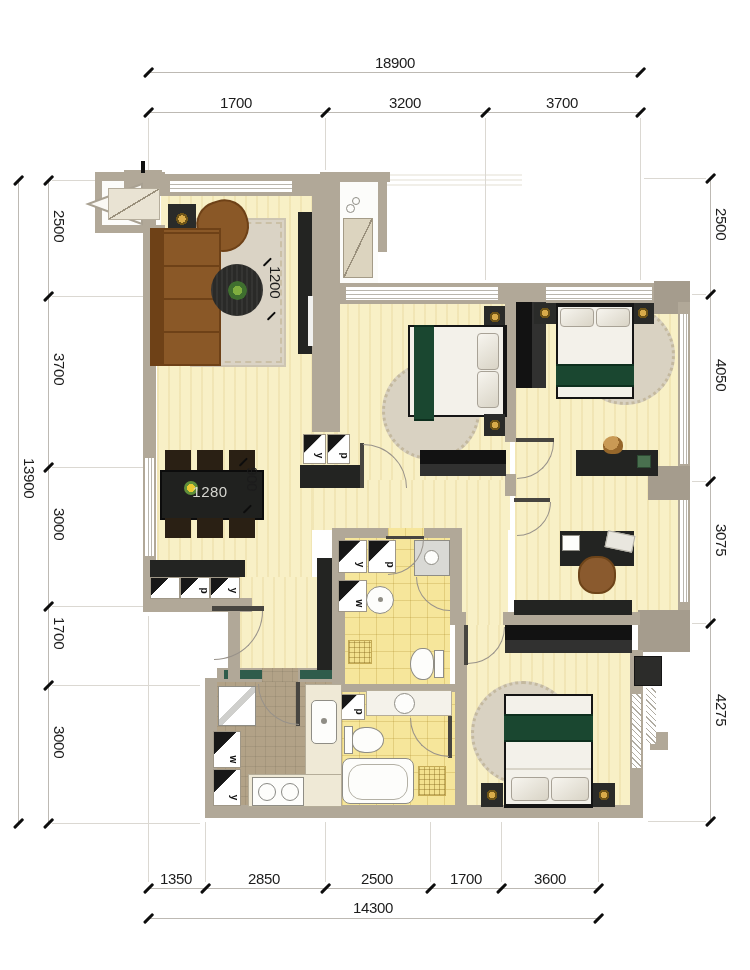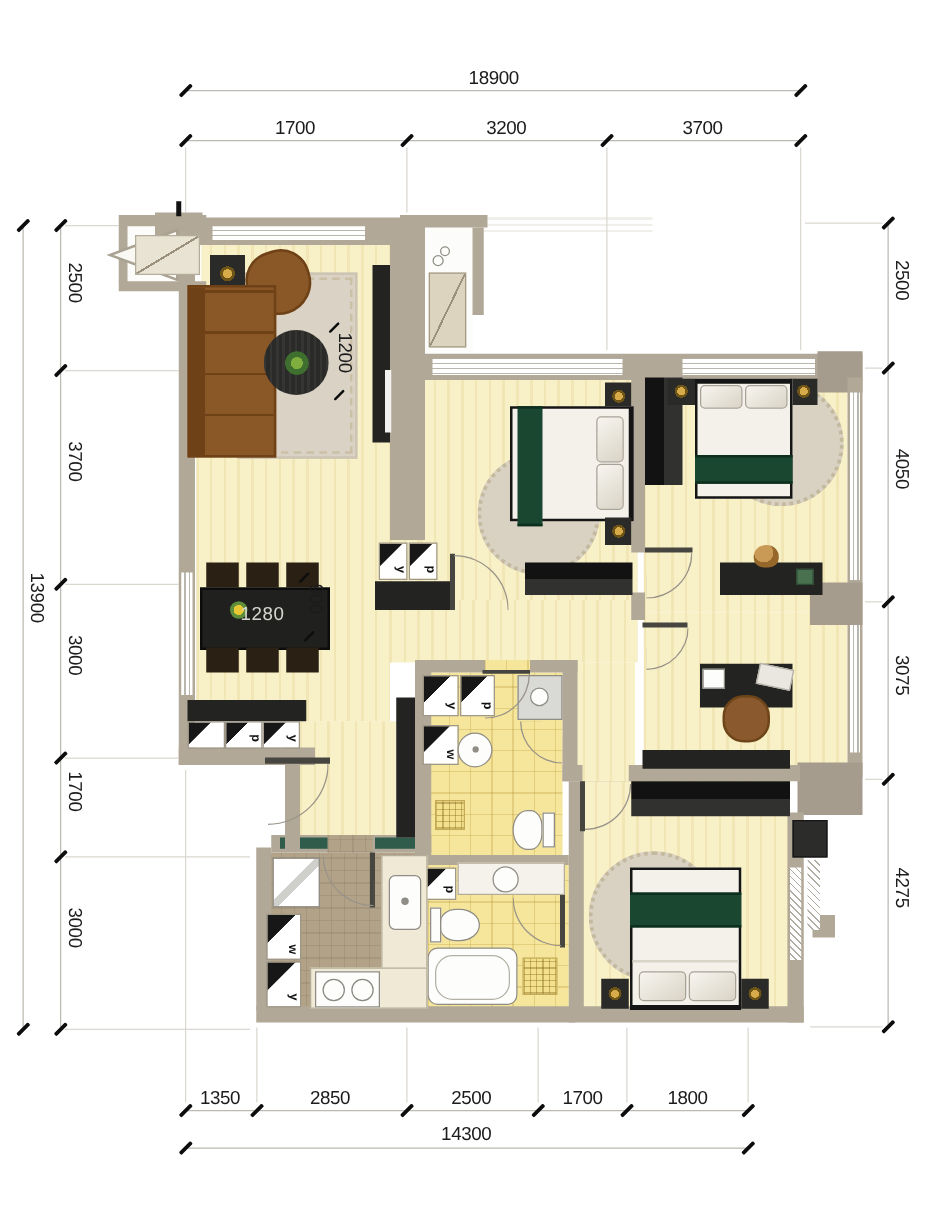--- a/index.html
+++ b/index.html
@@ -307,21 +307,21 @@
   <div class="tk" style="left:142px;top:887px"></div>
   <div class="tk" style="left:199px;top:887px"></div>
   <div class="tk" style="left:319px;top:887px"></div>
   <div class="tk" style="left:424px;top:887px"></div>
   <div class="tk" style="left:495px;top:887px"></div>
   <div class="tk" style="left:592px;top:887px"></div>
   <div class="dt" style="left:146px;top:871px;width:60px">1350</div>
   <div class="dt" style="left:234px;top:871px;width:60px">2850</div>
   <div class="dt" style="left:347px;top:871px;width:60px">2500</div>
   <div class="dt" style="left:436px;top:871px;width:60px">1700</div>
-  <div class="dt" style="left:520px;top:871px;width:60px">1800</div>
+  <div class="dt" style="left:520px;top:871px;width:60px">3600</div>
   <div class="dl" style="left:148px;top:918px;width:450px;height:1px"></div>
   <div class="tk" style="left:142px;top:917px"></div>
   <div class="tk" style="left:592px;top:917px"></div>
   <div class="dt" style="left:333px;top:900px;width:80px">14300</div>
   <div class="ex" style="left:148px;top:616px;width:1px;height:266px"></div>
   <div class="ex" style="left:205px;top:822px;width:1px;height:60px"></div>
   <div class="ex" style="left:325px;top:822px;width:1px;height:60px"></div>
   <div class="ex" style="left:430px;top:822px;width:1px;height:60px"></div>
   <div class="ex" style="left:501px;top:822px;width:1px;height:60px"></div>
   <div class="ex" style="left:598px;top:822px;width:1px;height:60px"></div>

